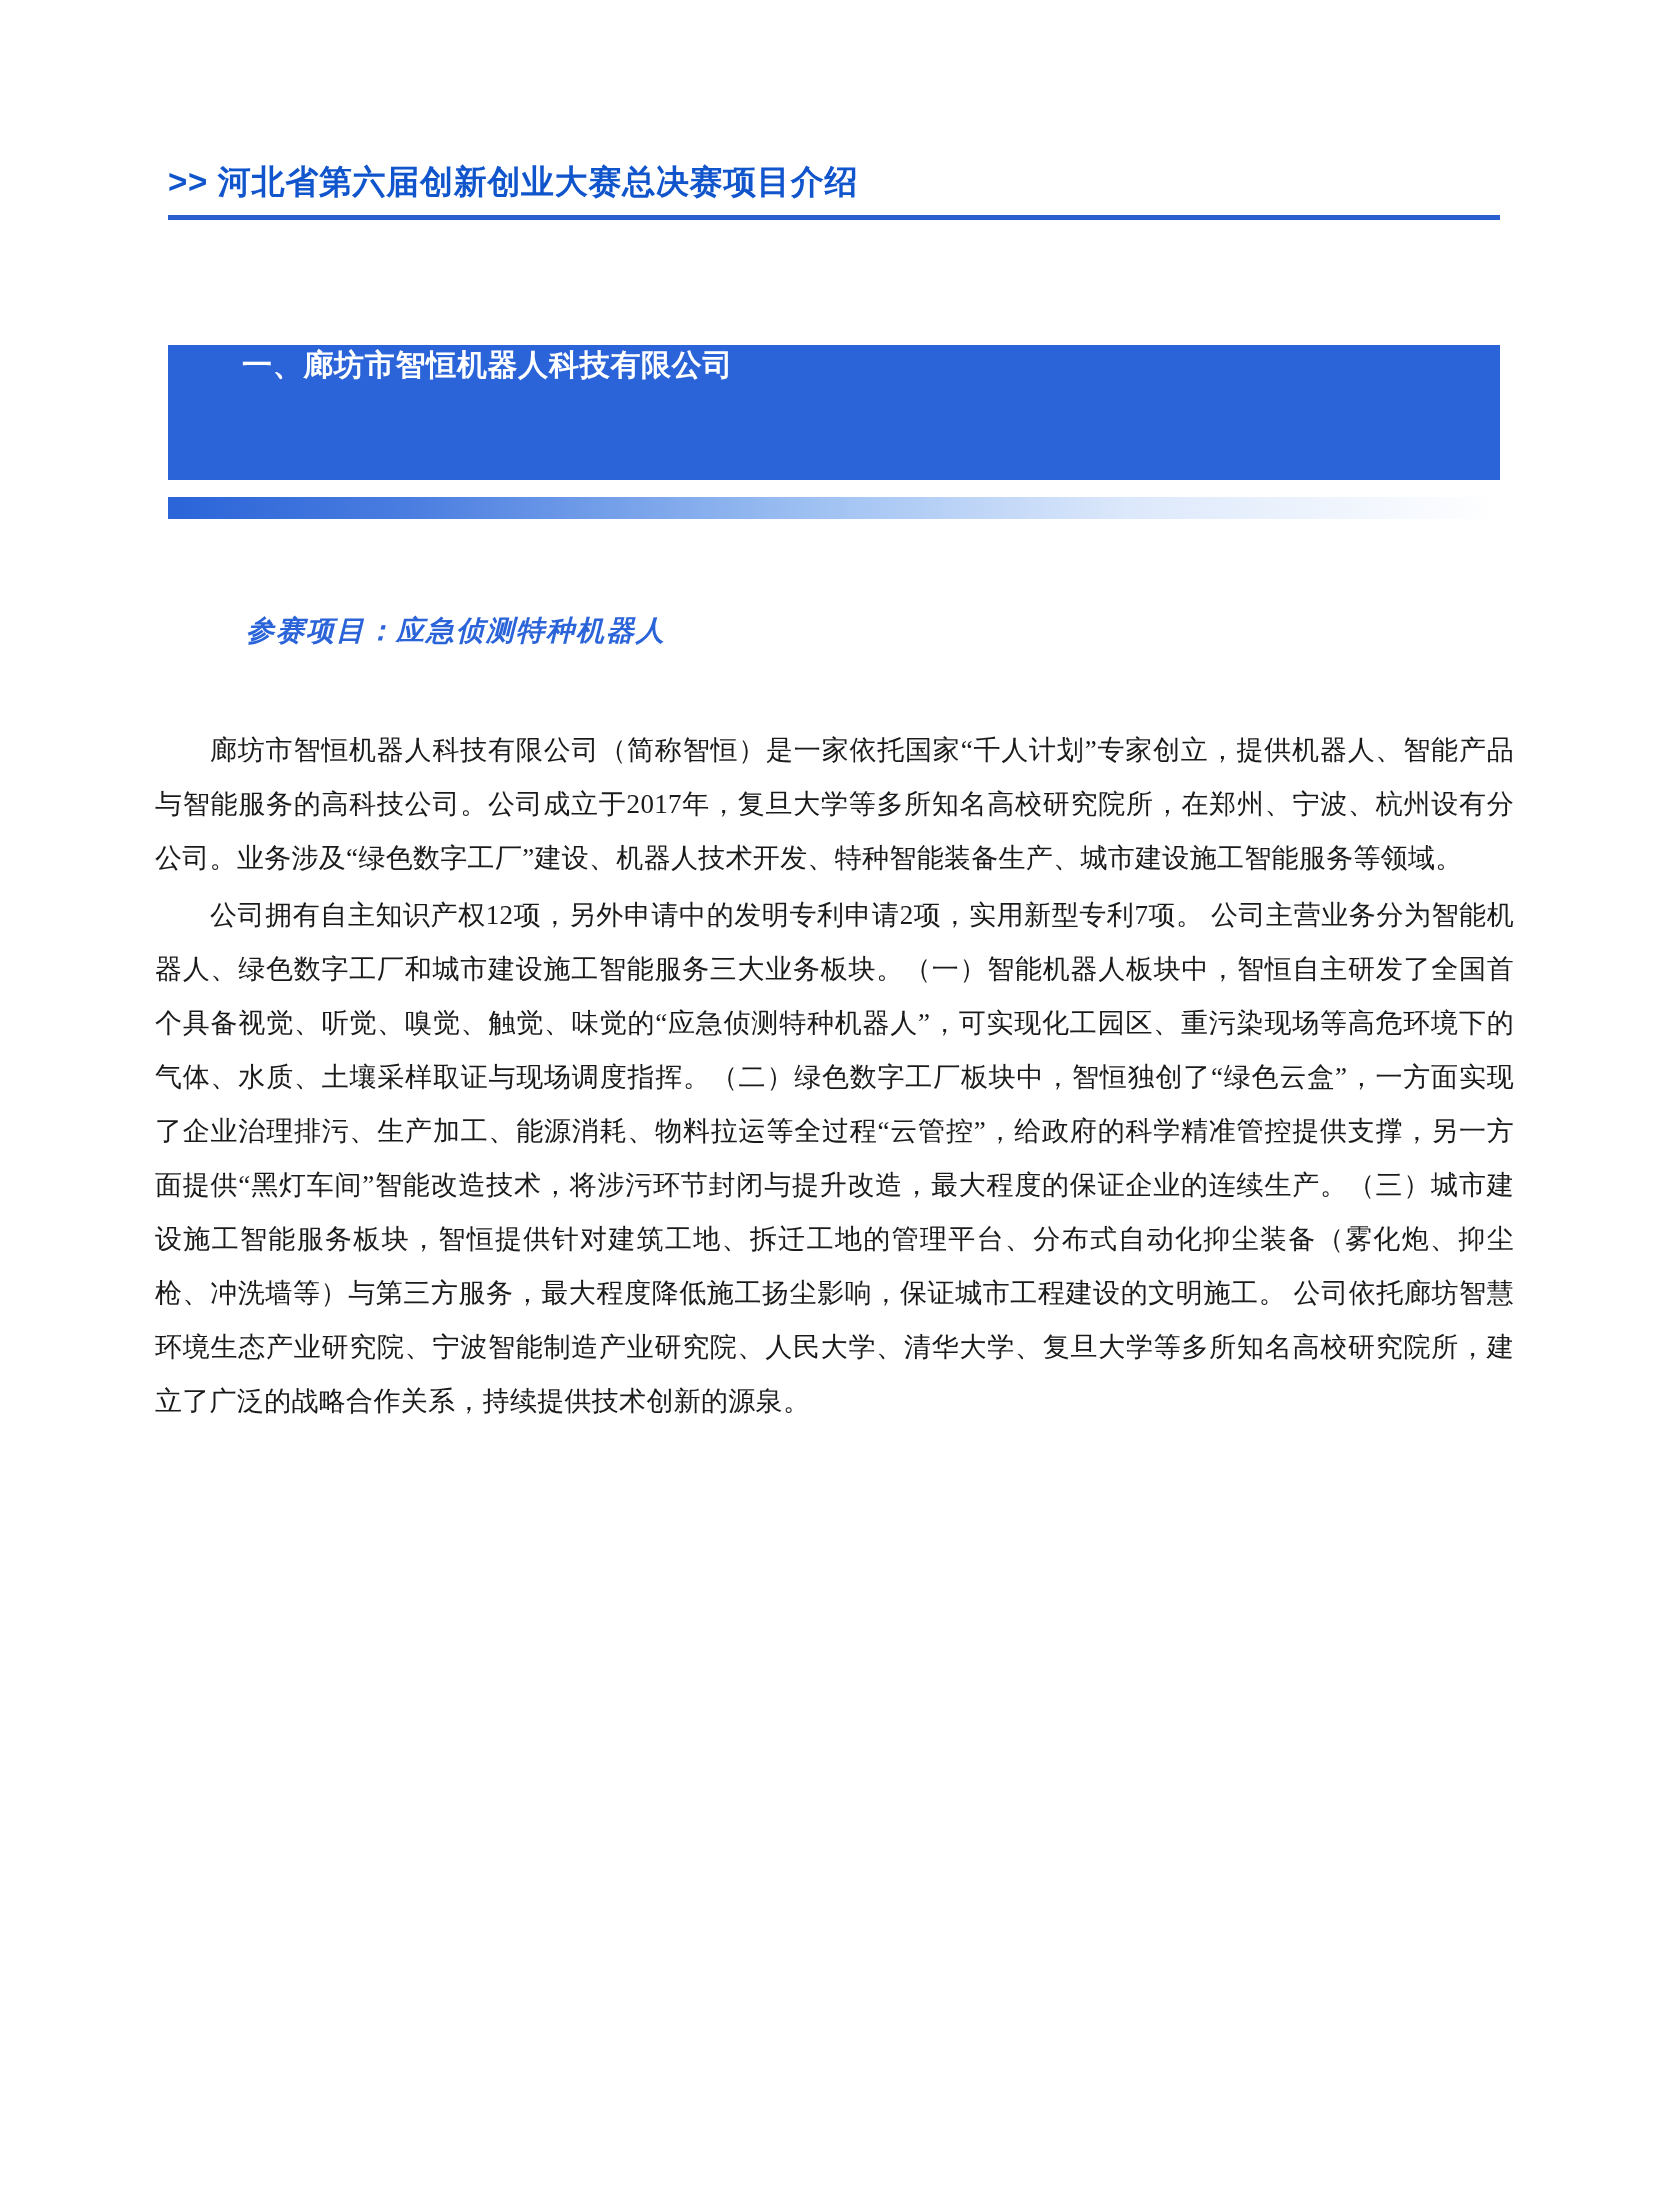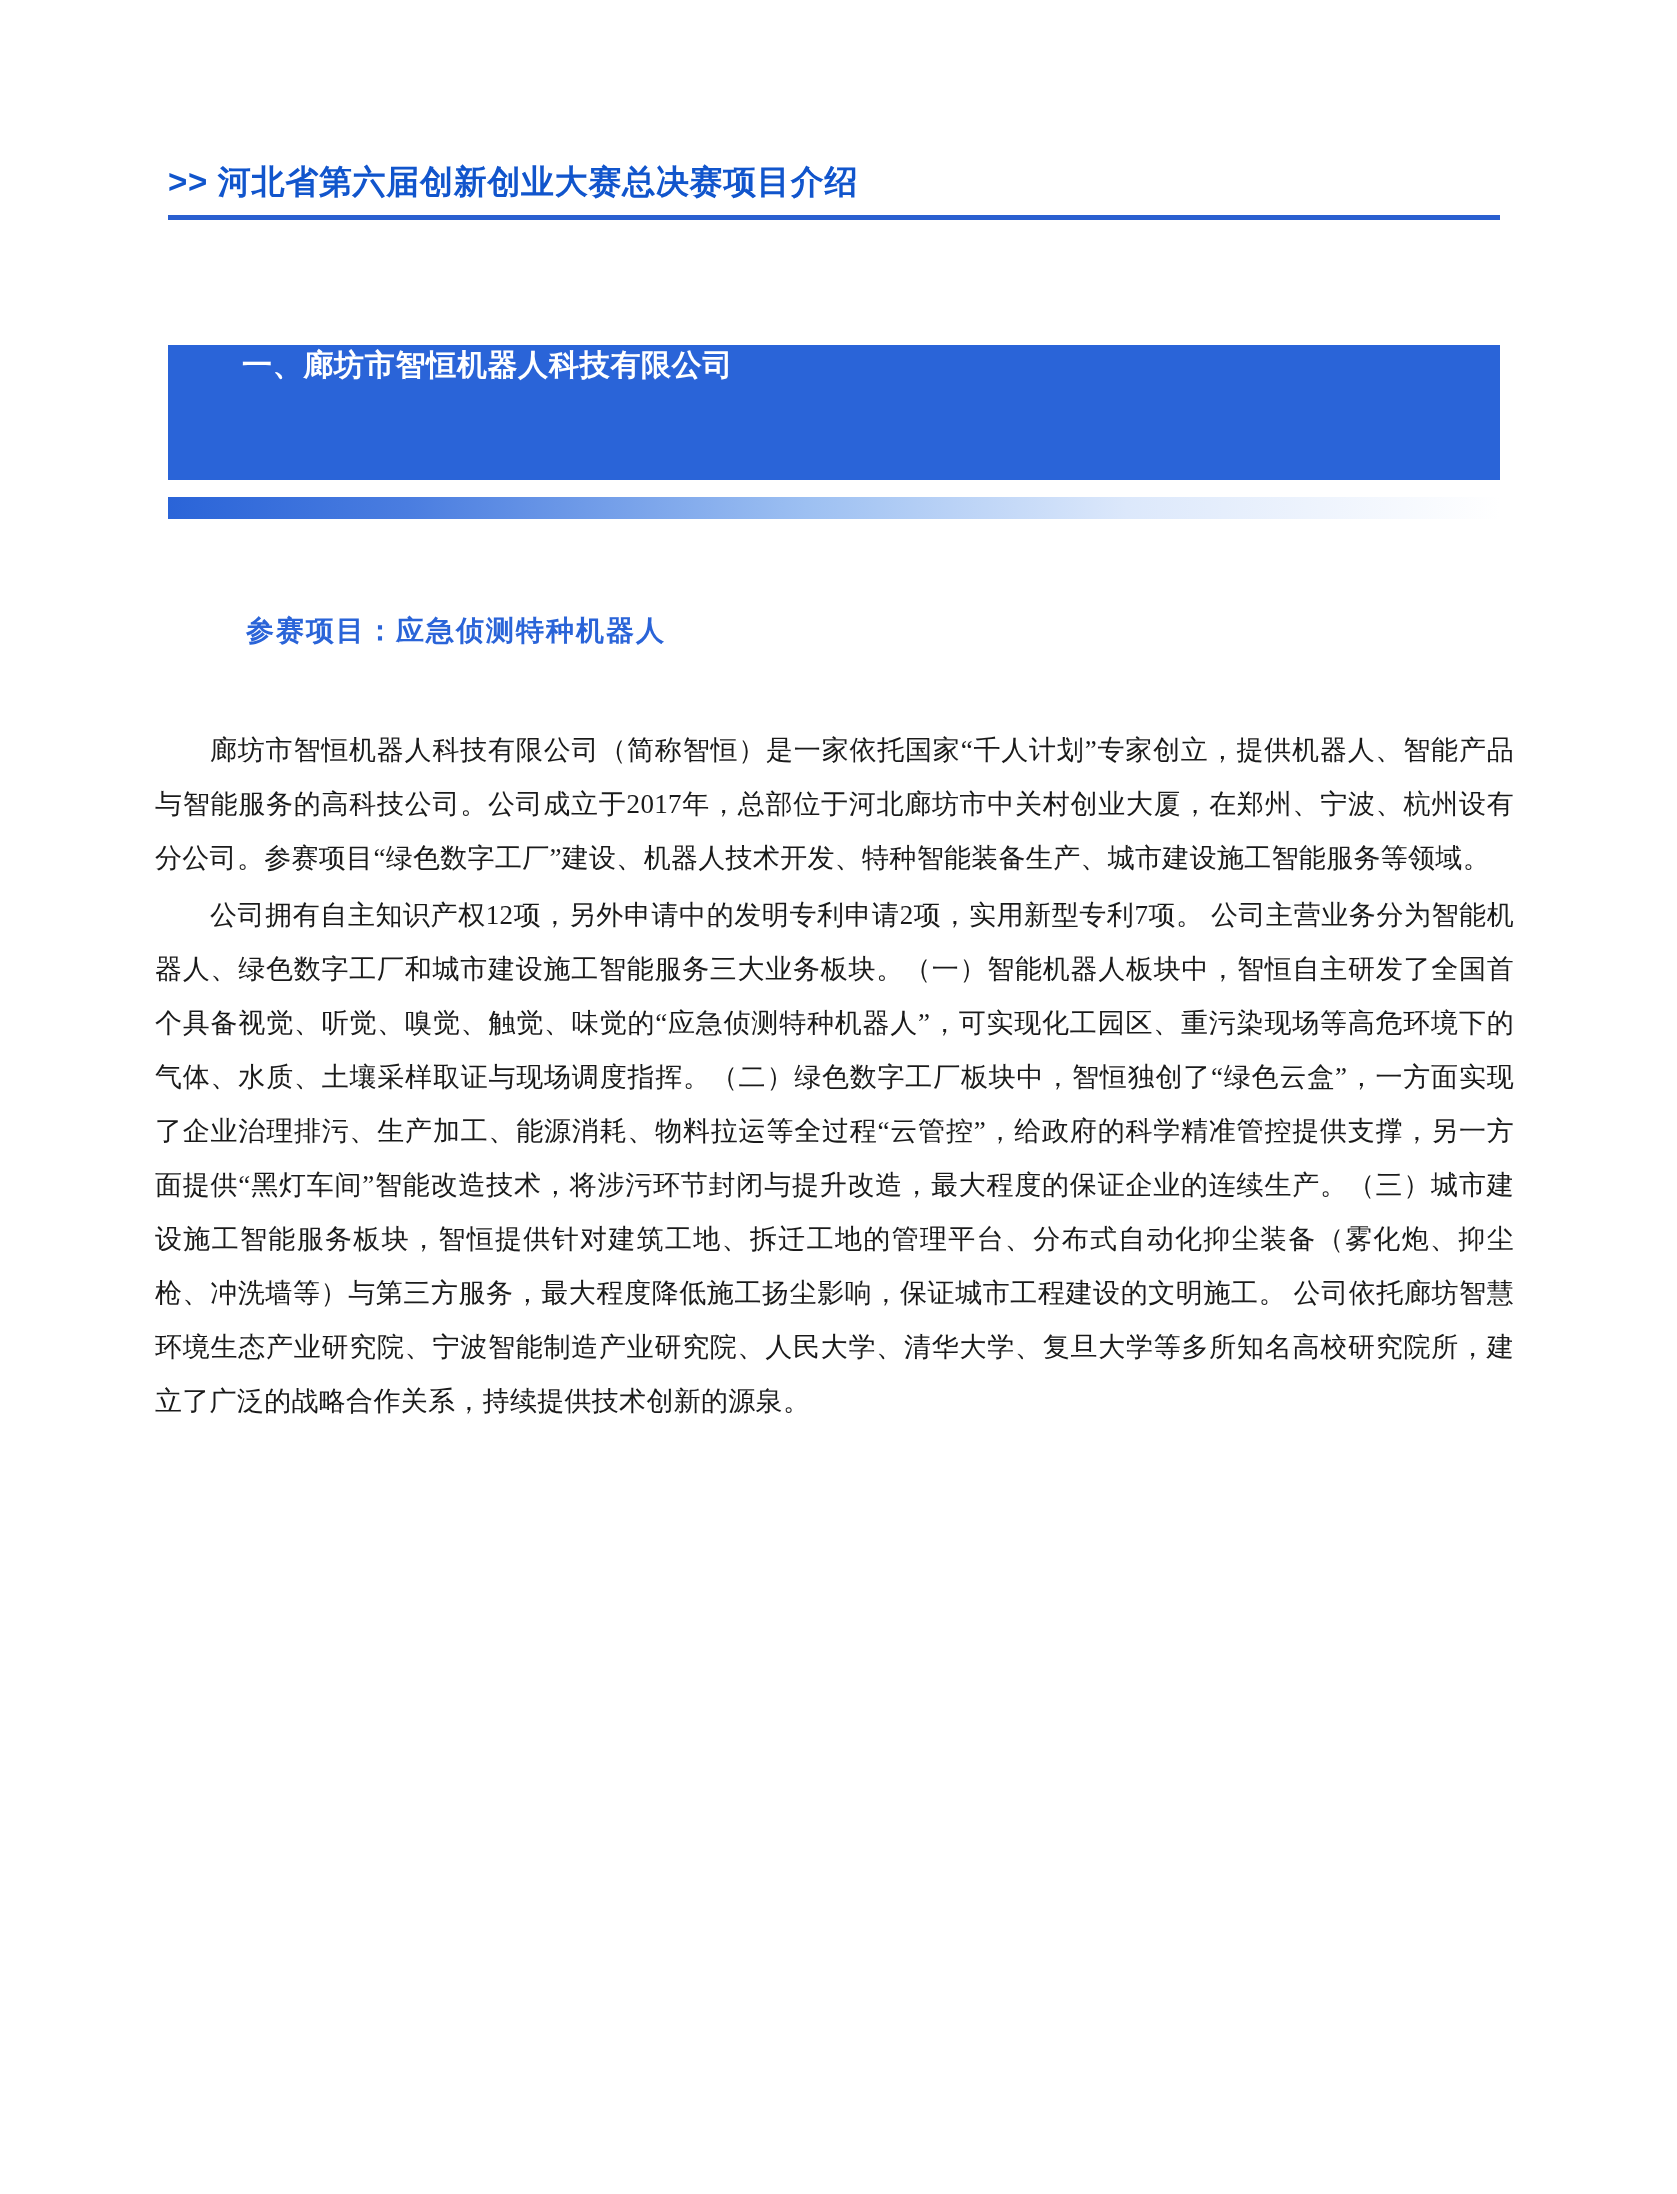--- a/index.html
+++ b/index.html
@@ -73,20 +73,21 @@
     height: 22px;
     background: linear-gradient(to right, #2a64d8 0%, #4a7de0 18%, #9dc0f2 48%, #dce8fb 72%, #ffffff 100%);
   }
 
   
   .project-line {
     position: absolute;
     left: 168px;
     top: 612px;
     width: 1332px;
+    font-style: italic;
   }
   .project-line-text {
     font-family: "Liberation Sans", "DejaVu Sans", sans-serif;
     font-weight: bold;
     font-size: 28px;
     color: #2a64d8;
     margin-left: 78px;
     letter-spacing: 2px;
     white-space: nowrap;
   }
@@ -123,18 +124,18 @@
   <div class="section-bar">
     <div class="section-bar-text">一、廊坊市智恒机器人科技有限公司</div>
   </div>
   <div class="section-bar-gradient"></div>
 
   <div class="project-line">
     <div class="project-line-text">参赛项目：应急侦测特种机器人</div>
   </div>
 
   <div class="body-copy">
-    <p>廊坊市智恒机器人科技有限公司（简称智恒）是一家依托国家“千人计划”专家创立，提供机器人、智能产品与智能服务的高科技公司。公司成立于2017年，总部位于河北廊坊市中关村创业大厦，在郑州、宁波、杭州设有分公司。参赛项目“绿色数字工厂”建设、机器人技术开发、特种智能装备生产、城市建设施工智能服务等领域。</p>
+    <p>廊坊市智恒机器人科技有限公司（简称智恒）是一家依托国家“千人计划”专家创立，提供机器人、智能产品与智能服务的高科技公司。公司成立于2017年，复旦大学等多所知名高校研究院所，在郑州、宁波、杭州设有分公司。业务涉及“绿色数字工厂”建设、机器人技术开发、特种智能装备生产、城市建设施工智能服务等领域。</p>
     <p>公司拥有自主知识产权12项，另外申请中的发明专利申请2项，实用新型专利7项。 公司主营业务分为智能机器人、绿色数字工厂和城市建设施工智能服务三大业务板块。（一）智能机器人板块中，智恒自主研发了全国首个具备视觉、听觉、嗅觉、触觉、味觉的“应急侦测特种机器人”，可实现化工园区、重污染现场等高危环境下的气体、水质、土壤采样取证与现场调度指挥。（二）绿色数字工厂板块中，智恒独创了“绿色云盒”，一方面实现了企业治理排污、生产加工、能源消耗、物料拉运等全过程“云管控”，给政府的科学精准管控提供支撑，另一方面提供“黑灯车间”智能改造技术，将涉污环节封闭与提升改造，最大程度的保证企业的连续生产。（三）城市建设施工智能服务板块，智恒提供针对建筑工地、拆迁工地的管理平台、分布式自动化抑尘装备（雾化炮、抑尘枪、冲洗墙等）与第三方服务，最大程度降低施工扬尘影响，保证城市工程建设的文明施工。 公司依托廊坊智慧环境生态产业研究院、宁波智能制造产业研究院、人民大学、清华大学、复旦大学等多所知名高校研究院所，建立了广泛的战略合作关系，持续提供技术创新的源泉。</p>
   </div>
 
 </div>
 
 
 </body></html>

